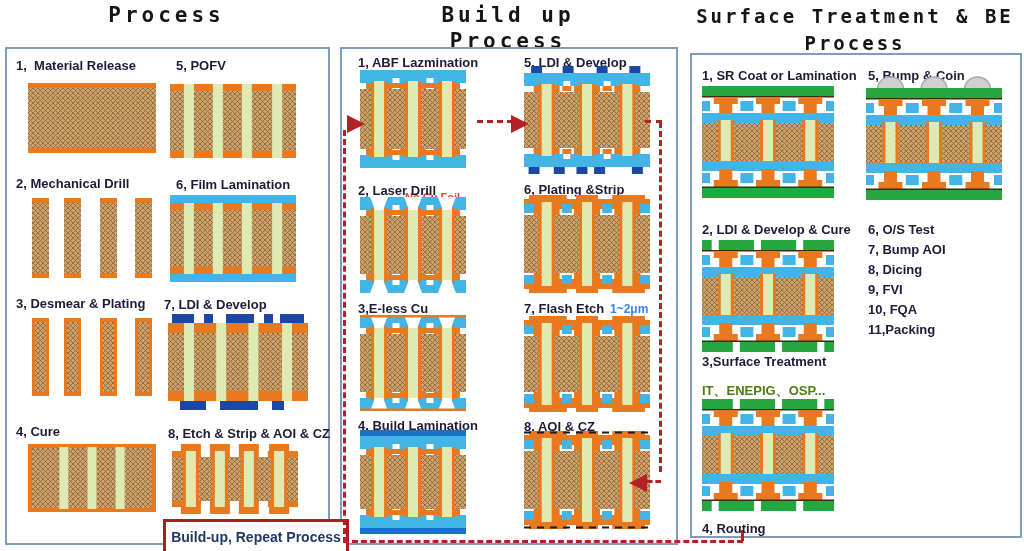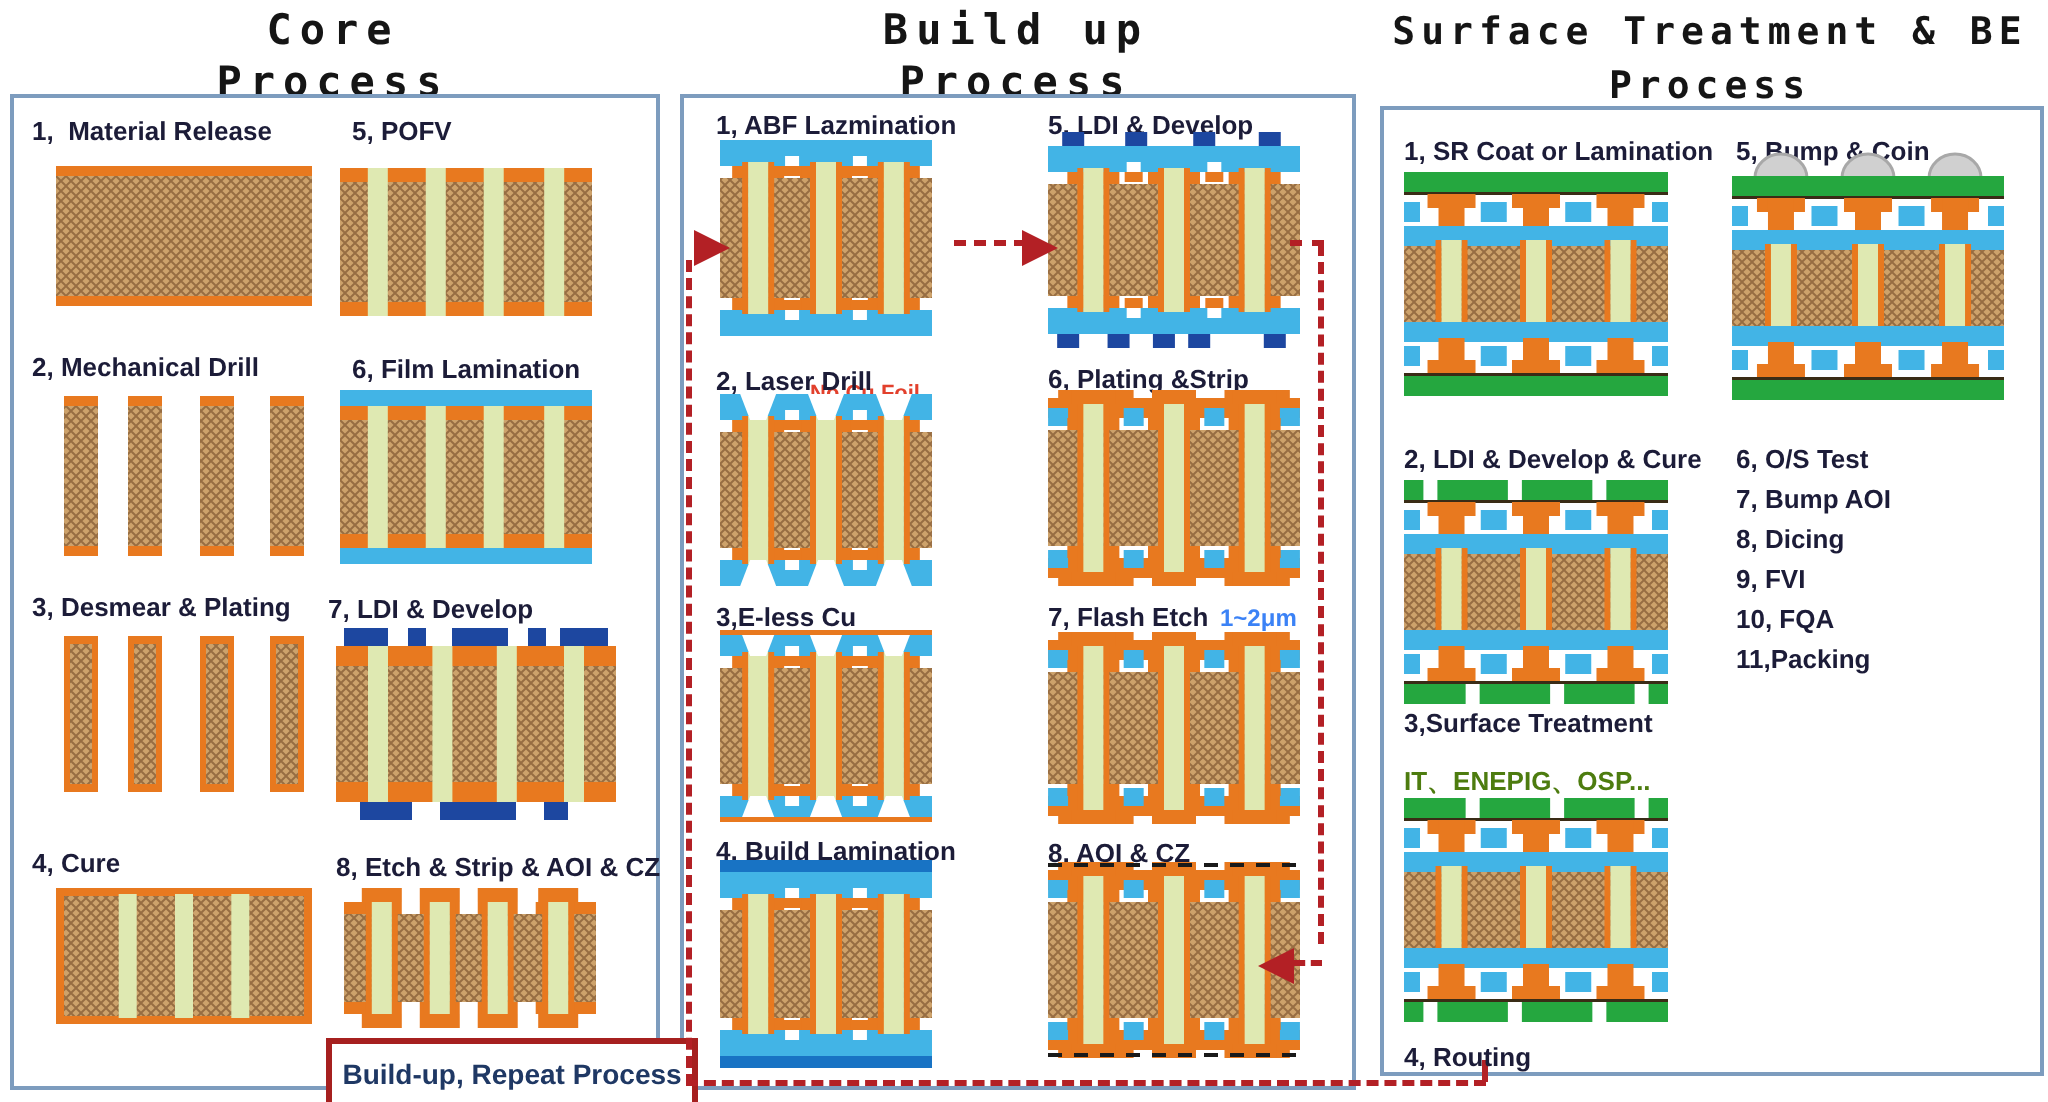--- a/index.html
+++ b/index.html
@@ -22,21 +22,21 @@
   .dash-v{position:absolute;width:0;border-left:3px dashed #b32025;}
   .dash-h{position:absolute;height:0;border-top:3px dashed #b32025;}
   .tri-right{position:absolute;width:0;height:0;border-top:9px solid transparent;
        border-bottom:9px solid transparent;border-left:18px solid #b32025;}
   .tri-left{position:absolute;width:0;height:0;border-top:9px solid transparent;
        border-bottom:9px solid transparent;border-right:18px solid #b32025;}
 </style>
 </head>
 <body>
 
-<div class="panel-title" style="left:5px;top:2px;width:323px;"><div>Core</div><div>Process</div></div>
+<div class="panel-title" style="left:5px;top:2px;width:323px;"><div>Process</div></div>
 <div class="panel-title" style="left:340px;top:2px;width:336px;"><div>Build up</div><div>Process</div></div>
 <div class="panel-title narrow" style="left:690px;top:3px;width:330px;"><div>Surface Treatment &amp; BE</div><div>Process</div></div>
 
 <div class="panel" style="left:5px;top:47px;width:321px;height:494px;"></div>
 <div class="panel" style="left:340px;top:47px;width:334px;height:494px;"></div>
 <div class="panel" style="left:690px;top:53px;width:328px;height:481px;"></div>
 
 <div class="step-label" style="left:16px;top:58px;">1,  Material Release</div>
 <svg class="diagram" style="left:28px;top:83px;" width="128" height="70">
     <defs>

